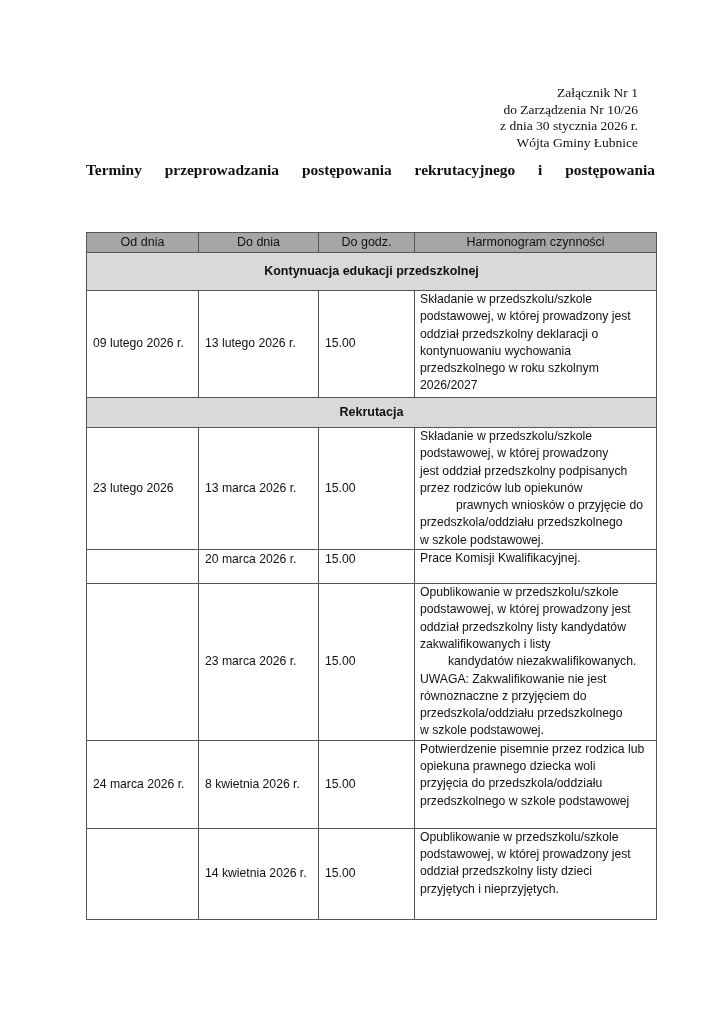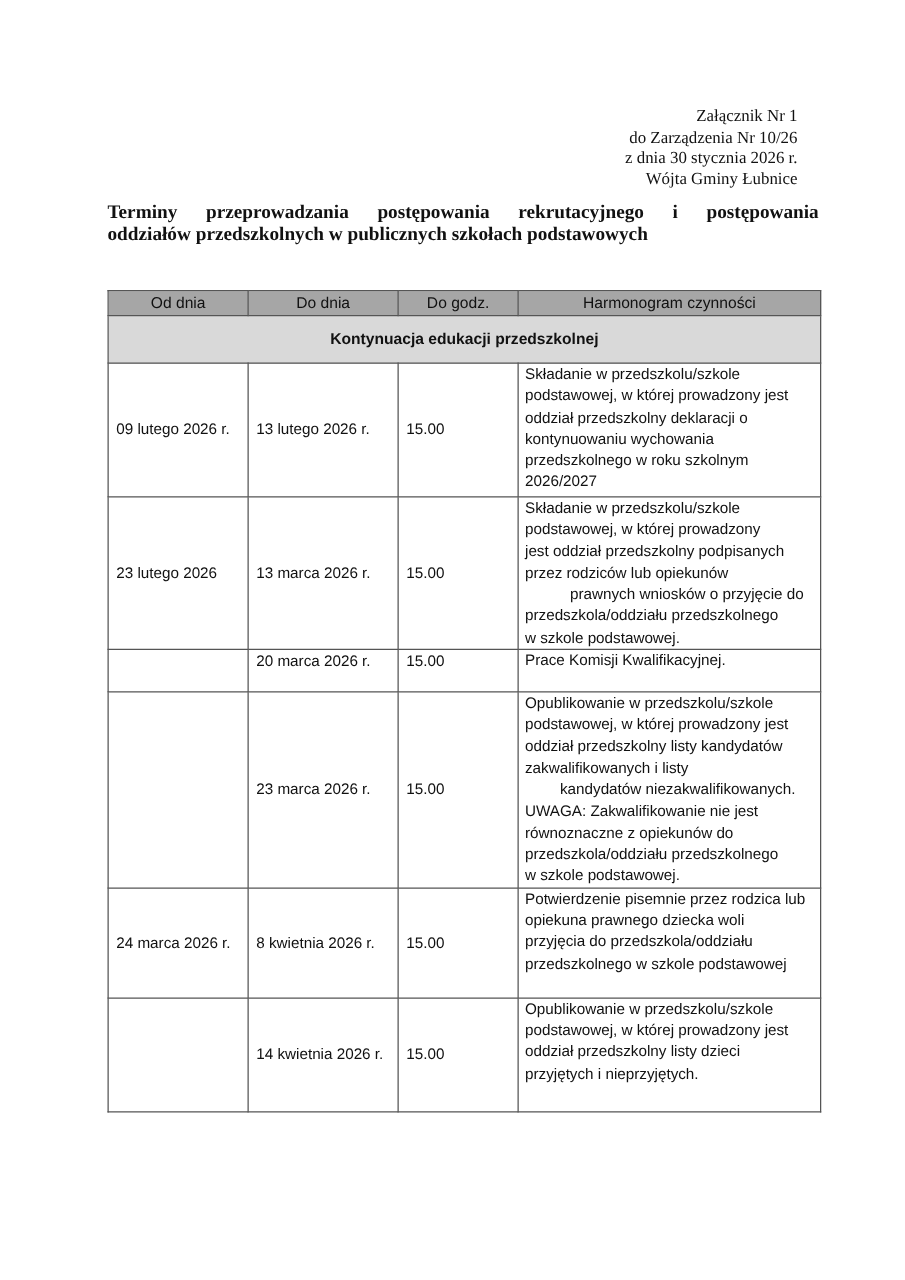--- a/index.html
+++ b/index.html
@@ -35,21 +35,20 @@
 
 <div class="annex">
   <div>Załącznik Nr 1</div>
   <div>do Zarządzenia Nr  10/26</div>
   <div>z dnia  30 stycznia 2026 r.</div>
   <div>Wójta Gminy Łubnice</div>
 </div>
 
 <div class="title">
   <span class="line justify">Terminy przeprowadzania postępowania rekrutacyjnego i postępowania</span>
-  <span class="line">oddziałów przedszkolnych w publicznych szkołach podstawowych</span>
 </div>
 
 <table class="sched">
   <colgroup>
     <col style="width:112px">
       <col style="width:120px">
       <col style="width:96px">
       <col style="width:242px">
   </colgroup>
   <thead>
@@ -70,20 +69,23 @@
       <td>15.00</td>
       <td class="desc">
           <div style="white-space: nowrap;">Składanie w przedszkolu/szkole</div>
           <div style="white-space: nowrap;">podstawowej, w której prowadzony jest</div>
           <div style="white-space: nowrap;">oddział przedszkolny deklaracji o</div>
           <div style="white-space: nowrap;">kontynuowaniu wychowania</div>
           <div style="white-space: nowrap;">przedszkolnego w roku szkolnym</div>
           <div style="white-space: nowrap;">2026/2027</div>
         </td>
     </tr>
+    <tr style="height:30px">
+      <td colspan="4" class="section">Rekrutacja</td>
+    </tr>
     <tr style="height:122px">
       <td>23 lutego 2026</td>
       <td>13 marca 2026 r.</td>
       <td>15.00</td>
       <td class="desc">
           <div style="white-space: nowrap;">Składanie w przedszkolu/szkole</div>
           <div style="white-space: nowrap;">podstawowej, w której prowadzony</div>
           <div style="white-space: nowrap;">jest oddział przedszkolny podpisanych</div>
           <div style="white-space: nowrap;">przez rodziców lub opiekunów</div>
           <div style="white-space: nowrap; margin-left: 36px;">prawnych wniosków o przyjęcie do</div>
@@ -103,21 +105,21 @@
       <td></td>
       <td>23 marca 2026 r.</td>
       <td>15.00</td>
       <td class="desc">
           <div style="white-space: nowrap;">Opublikowanie w przedszkolu/szkole</div>
           <div style="white-space: nowrap;">podstawowej, w której prowadzony jest</div>
           <div style="white-space: nowrap;">oddział przedszkolny listy kandydatów</div>
           <div style="white-space: nowrap;">zakwalifikowanych i listy</div>
           <div style="white-space: nowrap; margin-left: 28px;">kandydatów niezakwalifikowanych.</div>
           <div style="white-space: nowrap;">UWAGA: Zakwalifikowanie nie jest</div>
-          <div style="white-space: nowrap;">równoznaczne z opiekunów do</div>
+          <div style="white-space: nowrap;">równoznaczne z przyjęciem do</div>
           <div style="white-space: nowrap;">przedszkola/oddziału przedszkolnego</div>
           <div style="white-space: nowrap;">w szkole podstawowej.</div>
         </td>
     </tr>
     <tr style="height:88px">
       <td>24 marca 2026 r.</td>
       <td>8 kwietnia 2026 r.</td>
       <td>15.00</td>
       <td class="desc">
           <div style="white-space: nowrap;">Potwierdzenie pisemnie przez rodzica lub</div>

